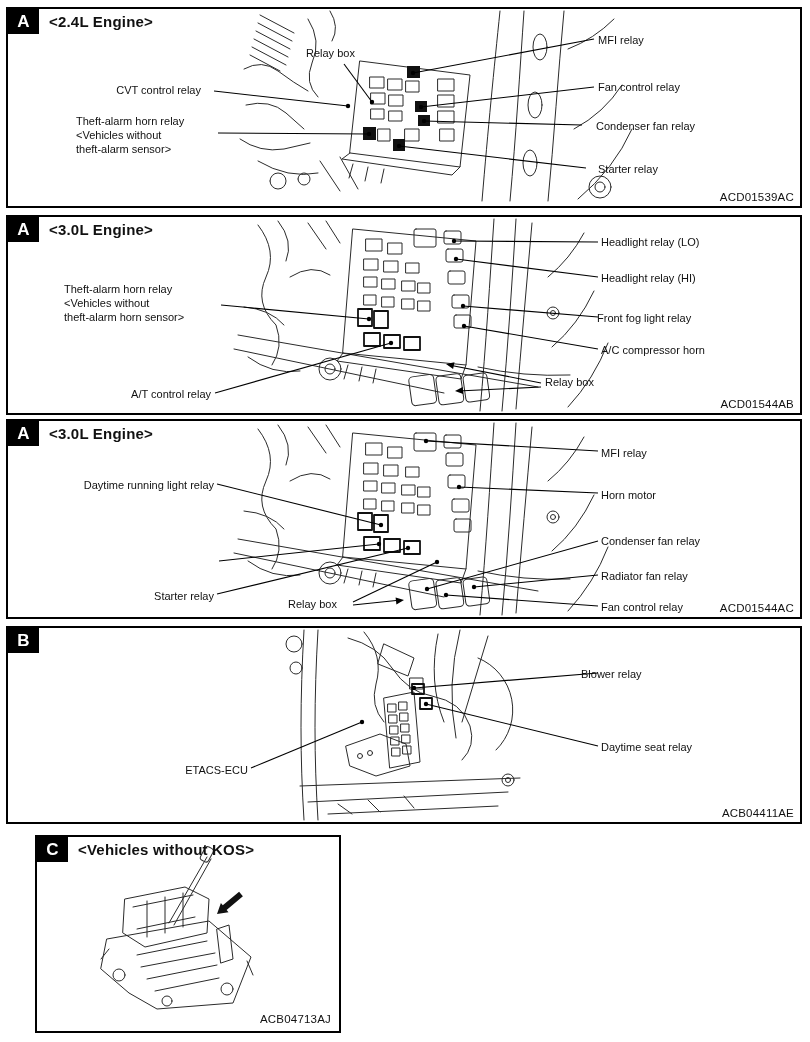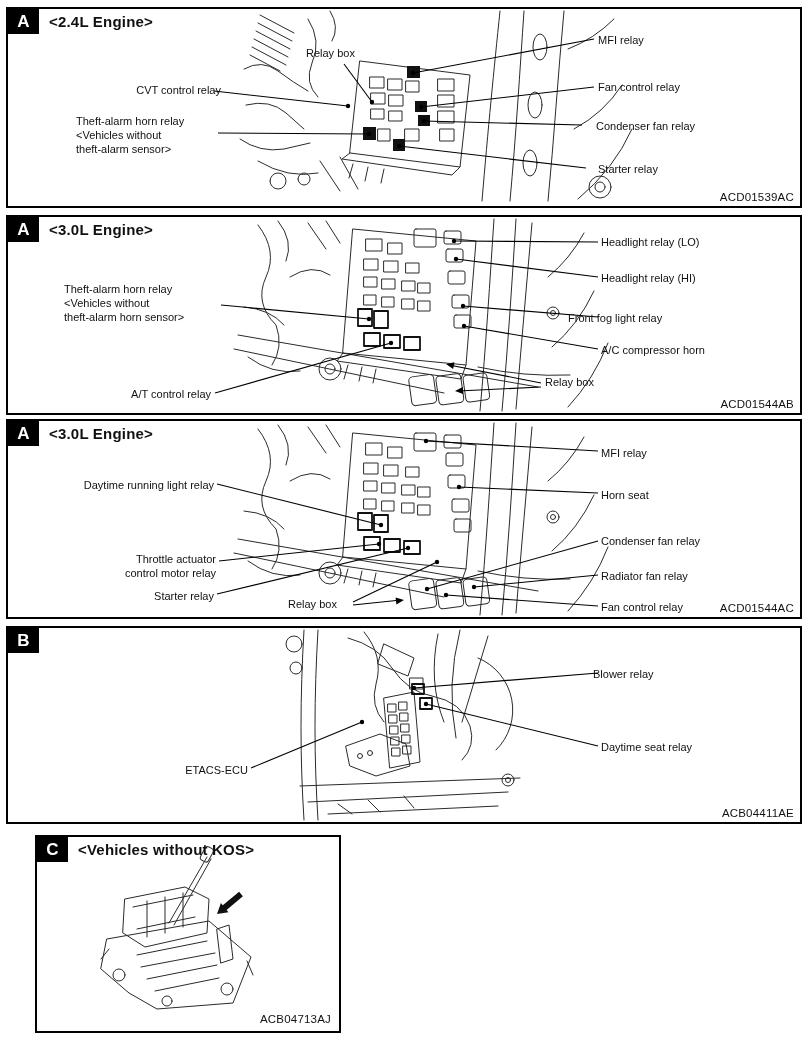--- a/index.html
+++ b/index.html
@@ -83,21 +83,21 @@
           <circle class="dot" cx="413" cy="98" r="2.2"></circle>
         <line class="leader" x1="574" y1="116" x2="416" y2="112"></line>
           <circle class="dot" cx="416" cy="112" r="2.2"></circle>
         <line class="leader" x1="578" y1="159" x2="391" y2="137"></line>
           <circle class="dot" cx="391" cy="137" r="2.2"></circle>
       </g>
     </svg>
     <div class="badge">A</div>
     <div class="title">&lt;2.4L Engine&gt;</div>
     <div class="lbl" style="left:298px;top:37px">Relay box</div>
-    <div class="lbl r" style="left:68px;top:74px;width:145px">CVT control relay</div>
+    <div class="lbl r" style="left:48px;top:74px;width:145px">CVT control relay</div>
     <div class="lbl" style="left:68px;top:105px">
       <div>Theft-alarm horn relay</div>
       <div>&lt;Vehicles without</div>
       <div>theft-alarm sensor&gt;</div>
     </div>
     <div class="lbl" style="left:590px;top:24px">MFI relay</div>
     <div class="lbl" style="left:590px;top:71px">Fan control relay</div>
     <div class="lbl" style="left:588px;top:110px">Condenser fan relay</div>
     <div class="lbl" style="left:590px;top:153px">Starter relay</div>
     <div class="code">ACD01539AC</div>
@@ -180,21 +180,21 @@
     <div class="badge">A</div>
     <div class="title">&lt;3.0L Engine&gt;</div>
     <div class="lbl" style="left:56px;top:65px">
       <div>Theft-alarm horn relay</div>
       <div>&lt;Vehicles without</div>
       <div>theft-alarm horn sensor&gt;</div>
     </div>
     <div class="lbl r" style="left:58px;top:170px;width:145px">A/T control relay</div>
     <div class="lbl" style="left:593px;top:18px">Headlight relay (LO)</div>
     <div class="lbl" style="left:593px;top:54px">Headlight relay (HI)</div>
-    <div class="lbl" style="left:560px;top:94px">Front fog light relay</div>
+    <div class="lbl" style="left:589px;top:94px">Front fog light relay</div>
     <div class="lbl" style="left:593px;top:126px">A/C compressor horn</div>
     <div class="lbl" style="left:537px;top:158px">Relay box</div>
     <div class="code">ACD01544AB</div>
   </section>
 
   <section class="panel" style="left:6px;top:419px;width:796px;height:200px">
     <svg class="art" viewBox="0 0 792 196">
       <use href="#bay30"></use>
       <g>
         <line class="leader" x1="209" y1="63" x2="373" y2="104"></line>
@@ -215,28 +215,24 @@
           <circle class="dot" cx="419" cy="168" r="2.2"></circle>
         <line class="leader" x1="590" y1="154" x2="466" y2="166"></line>
           <circle class="dot" cx="466" cy="166" r="2.2"></circle>
         <line class="leader" x1="590" y1="185" x2="438" y2="174"></line>
           <circle class="dot" cx="438" cy="174" r="2.2"></circle>
       </g>
     </svg>
     <div class="badge">A</div>
     <div class="title">&lt;3.0L Engine&gt;</div>
     <div class="lbl r" style="left:30px;top:57px;width:176px">Daytime running light relay</div>
-    <div class="lbl r" style="left:60px;top:131px;width:148px">
-      <div>Throttle actuator</div>
-      <div>control motor relay</div>
-    </div>
     <div class="lbl r" style="left:60px;top:168px;width:146px">Starter relay</div>
     <div class="lbl" style="left:280px;top:176px">Relay box</div>
     <div class="lbl" style="left:593px;top:25px">MFI relay</div>
-    <div class="lbl" style="left:593px;top:67px">Horn seat</div>
+    <div class="lbl" style="left:593px;top:67px">Horn motor</div>
     <div class="lbl" style="left:593px;top:113px">Condenser fan relay</div>
     <div class="lbl" style="left:593px;top:148px">Radiator fan relay</div>
     <div class="lbl" style="left:593px;top:179px">Fan control relay</div>
     <div class="code">ACD01544AC</div>
   </section>
 
   <section class="panel" style="left:6px;top:626px;width:796px;height:198px">
     <svg class="art" viewBox="0 0 792 194">
       <g class="sk">
         <path d="M296,2 C292,70 292,130 296,192"></path>
@@ -276,21 +272,21 @@
         <line class="leader" x1="243" y1="140" x2="354" y2="94"></line>
           <circle class="dot" cx="354" cy="94" r="2.2"></circle>
         <line class="leader" x1="590" y1="45" x2="406" y2="60"></line>
           <circle class="dot" cx="406" cy="60" r="2.2"></circle>
         <line class="leader" x1="590" y1="118" x2="418" y2="76"></line>
           <circle class="dot" cx="418" cy="76" r="2.2"></circle>
       </g>
     </svg>
     <div class="badge">B</div>
     <div class="lbl r" style="left:135px;top:135px;width:105px">ETACS-ECU</div>
-    <div class="lbl" style="left:585px;top:39px">Blower relay</div>
+    <div class="lbl" style="left:573px;top:39px">Blower relay</div>
     <div class="lbl" style="left:593px;top:112px">Daytime seat relay</div>
     <div class="code">ACB04411AE</div>
   </section>
 
   <section class="panel" style="left:35px;top:835px;width:306px;height:198px">
     <svg class="art" viewBox="0 0 302 194">
       <g class="sk">
         <path d="M132,86 L170,20 M137,88 L174,22"></path>
         <rect x="165" y="10" width="9" height="15" rx="3" transform="rotate(28 170 18)"></rect>
         <path d="M88,62 L148,50 L172,62 L170,96 L108,110 L86,96 Z"></path>

